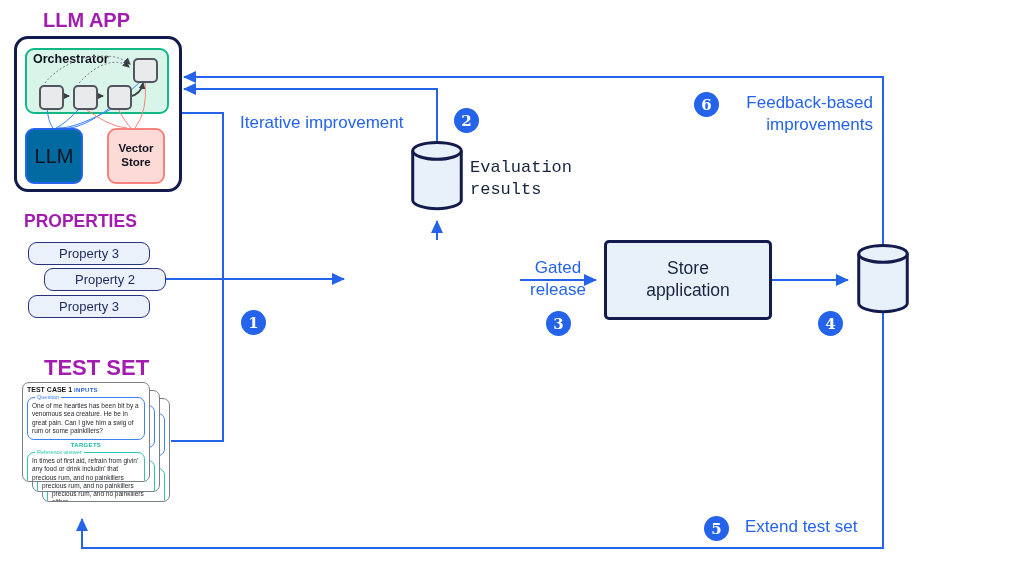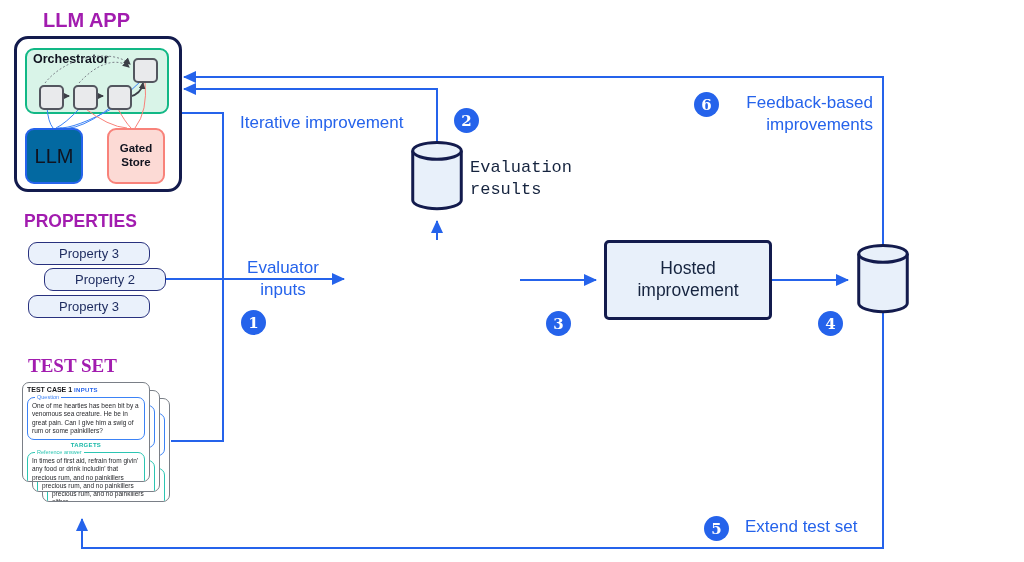--- a/index.html
+++ b/index.html
@@ -107,29 +107,29 @@
         <path d="M112,58 C121,56 125,50 126,44" stroke="#3c3f47" stroke-width="1.6" marker-end="url(#arrd)"></path>
         <path d="M28,44 C50,16 96,10 113,25" stroke="#7d818a" stroke-width="1" stroke-dasharray="2,2" marker-end="url(#arrd)"></path>
         <path d="M62,44 C80,24 100,18 112,28" stroke="#7d818a" stroke-width="1" stroke-dasharray="2,2" marker-end="url(#arrd)"></path>
       </g>
     </svg>
     <div class="sq" style="left:22px;top:46px;"></div>
     <div class="sq" style="left:56px;top:46px;"></div>
     <div class="sq" style="left:90px;top:46px;"></div>
     <div class="sq" style="left:116px;top:19px;"></div>
     <div class="abs llm-box">LLM</div>
-    <div class="abs vs-box">Gated Store</div>
+    <div class="abs vs-box">Vector Store</div>
   </div>
 
   <div class="abs h-black" style="left:24px;top:211px;font-size:17.5px;">PROPERTIES</div>
   <div class="abs prop-pill" style="top:242px;">Property 3</div>
   <div class="abs prop-pill" style="top:268px;margin-left:16px;">Property 2</div>
   <div class="abs prop-pill" style="top:295px;">Property 3</div>
 
-  <div class="abs h-black" style="left:28px;top:355px;font-size:19px;font-family:Liberation Serif, serif;">TEST SET</div>
+  <div class="abs h-black" style="left:44px;top:355px;font-size:22px;">TEST SET</div>
 
   <div class="abs tcard" style="left:42px;top:398px;height:104px;">
     <div class="tc-title">TEST CASE 1</div>
     <div class="tc-sect tc-inputs">INPUTS</div>
     <div class="mini-box mini-q">
       <span class="mini-legend">Question</span>
       <div class="mini-text">One of me hearties has been bit by a venomous sea creature. He be in great pain. Can I give him a swig of rum or some painkillers?</div>
     </div>
     <div class="tc-sect tc-targets">TARGETS</div>
     <div class="mini-box mini-r">
@@ -167,30 +167,30 @@
   </div>
 
   <svg class="abs" style="left:409px;top:138px;" width="56" height="76" viewBox="0 0 60 80">
     <path d="M4,13 V66 A26,9 0 0 0 56,66 V13" fill="#e8f0fa" stroke="#131b4d" stroke-width="3.2"></path>
     <ellipse cx="30" cy="13" rx="26" ry="9" fill="#e8f0fa" stroke="#131b4d" stroke-width="3.2"></ellipse>
   </svg>
   <div class="abs dark-label" style="left:470px;top:157px;width:96px;">Evaluation results</div>
 
 
   <div class="abs node" style="left:604px;top:240px;width:168px;height:80px;font-size:17.5px;">
-    <div class="node-inner" style="width:110px;">Hosted improvement</div>
+    <div class="node-inner" style="width:110px;">Store application</div>
   </div>
 
   <svg class="abs" style="left:855px;top:241px;" width="56" height="76" viewBox="0 0 60 80">
     <path d="M4,13 V66 A26,9 0 0 0 56,66 V13" fill="#e8f0fa" stroke="#131b4d" stroke-width="3.2"></path>
     <ellipse cx="30" cy="13" rx="26" ry="9" fill="#e8f0fa" stroke="#131b4d" stroke-width="3.2"></ellipse>
   </svg>
 
-  <div class="abs blue-label" style="left:237px;top:257px;width:92px;text-align:center;">Evaluator inputs</div>
   <div class="abs blue-label" style="left:240px;top:104px;white-space:nowrap;margin-top:8px;">Iterative improvement</div>
+  <div class="abs blue-label" style="left:524px;top:257px;width:68px;text-align:center;">Gated release</div>
   <div class="abs blue-label" style="left:723px;top:92px;width:150px;text-align:right;">Feedback-based improvements</div>
   <div class="abs blue-label" style="left:745px;top:516px;white-space:nowrap;">Extend test set</div>
 
   <div class="abs badge" style="left:241px;top:310px;">1</div>
   <div class="abs badge" style="left:454px;top:108px;">2</div>
   <div class="abs badge" style="left:546px;top:311px;">3</div>
   <div class="abs badge" style="left:818px;top:311px;">4</div>
   <div class="abs badge" style="left:704px;top:516px;">5</div>
   <div class="abs badge" style="left:694px;top:92px;">6</div>
 

